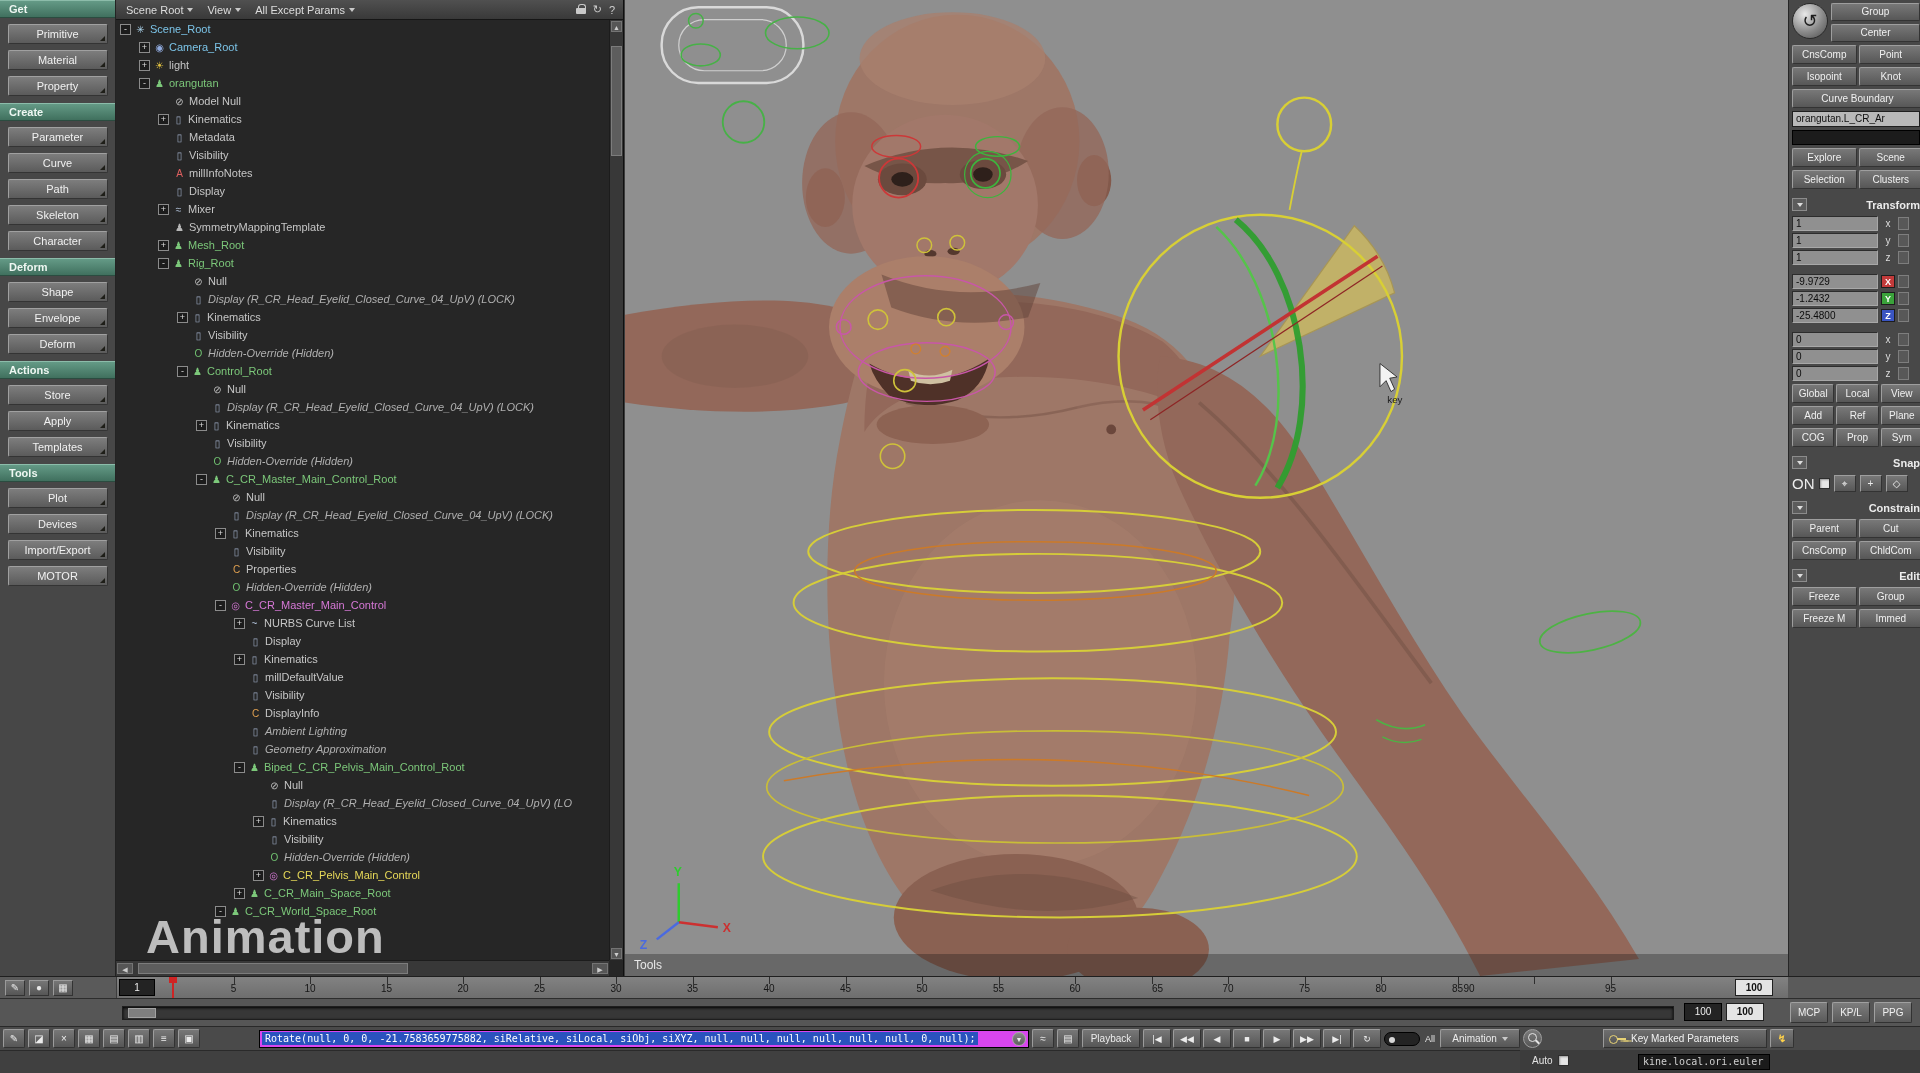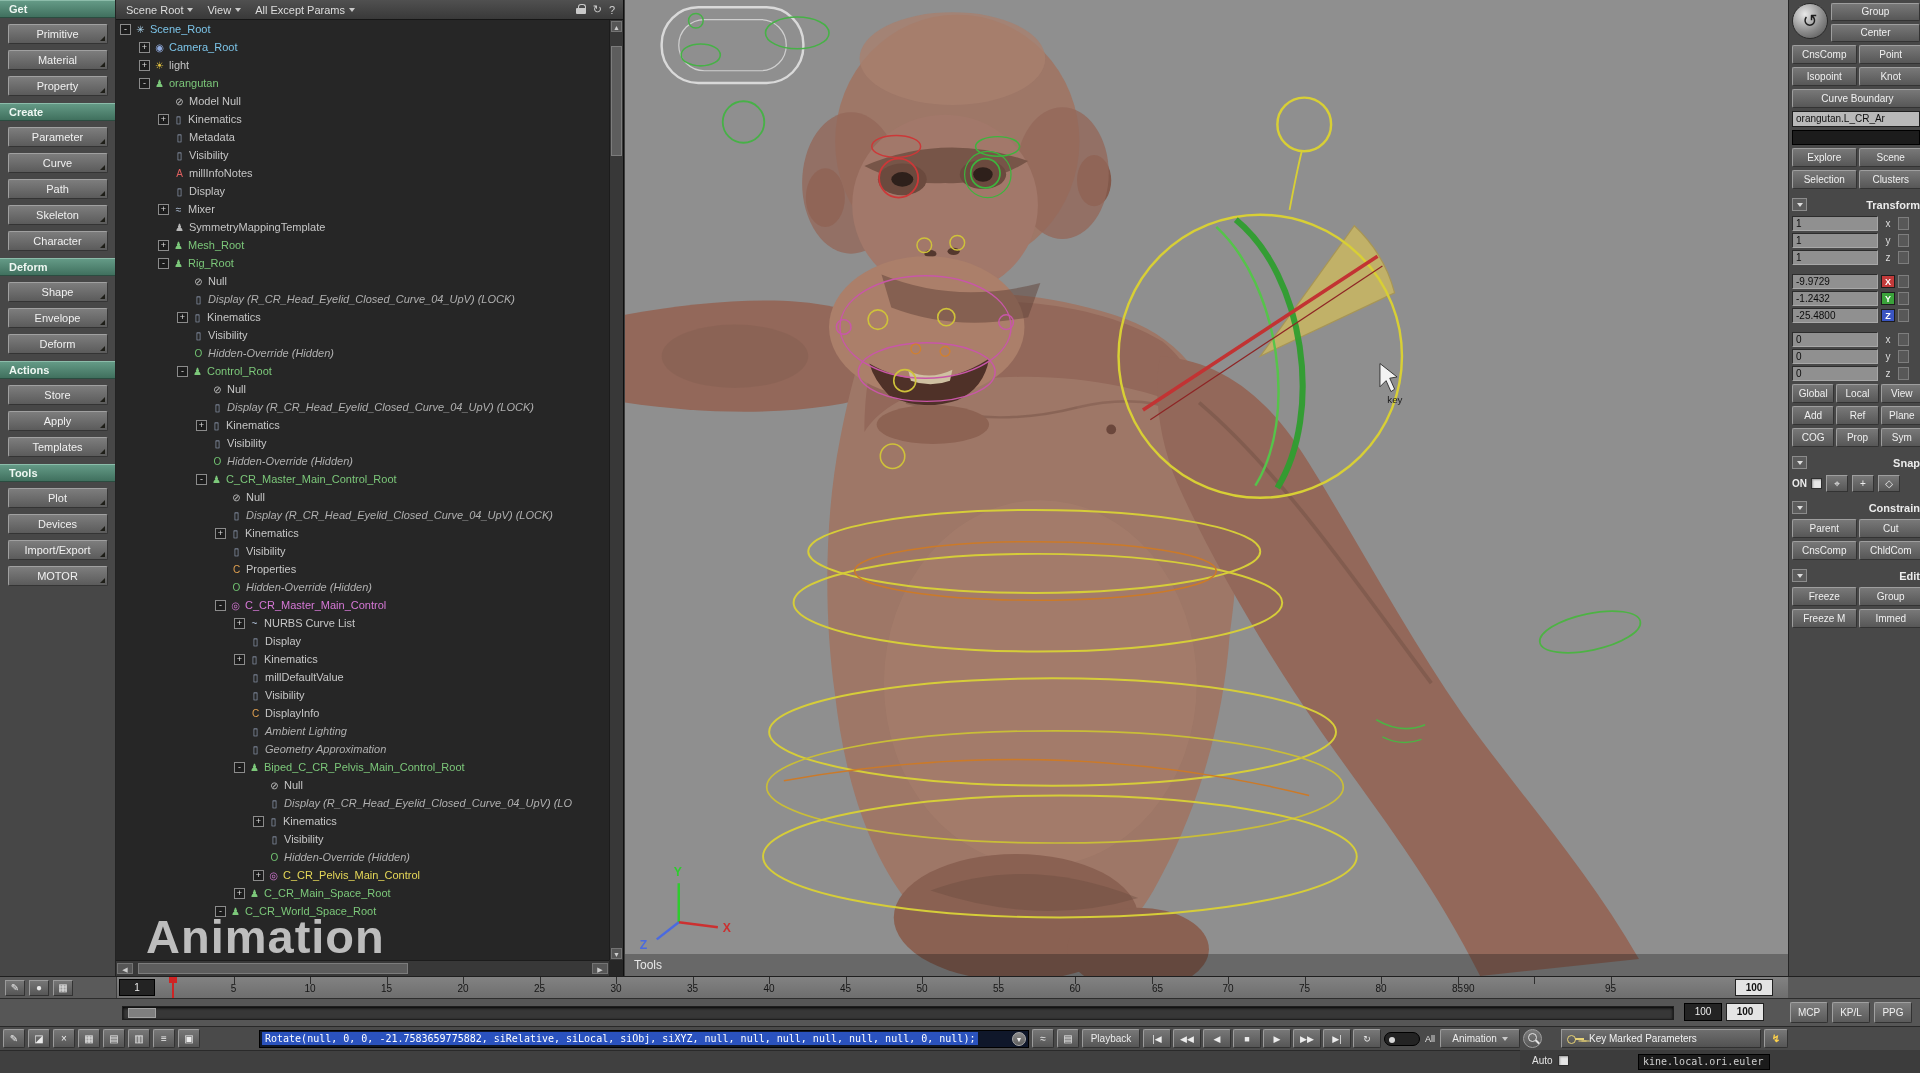--- a/index.html
+++ b/index.html
@@ -84,21 +84,21 @@
   .rp-header span:last-child{margin-left:4px}
   .xf-row{display:flex;align-items:center;gap:3px;margin:2px 0;height:15px}
   .xf-row.gap{margin-top:9px}
   .xf-field{width:86px;height:15px;background:#909090;border:1px solid;border-color:#2c2c2c #a8a8a8 #a8a8a8 #2c2c2c;
     color:#0c0c0c;font-size:10px;line-height:13px;padding:0 3px}
   .xf-axis{width:14px;font-size:10px;color:#dcdcdc;text-align:center}
   .xf-chip{width:14px;height:13px;font-size:9px;font-weight:bold;color:#fff;text-align:center;line-height:12px;
     border:1px solid #1d1d1d}
   .xf-lock{width:11px;height:13px;background:#585858;border:1px solid #7e7e7e}
   .snap-row{display:flex;align-items:center;gap:4px;margin:3px 0;height:18px}
-  .snap-on{font-size:10px;color:#ececec;font-weight:bold}
+  .snap-on{font-size:15px;color:#ececec;font-weight:normal}
   .chk{width:11px;height:11px;background:#e6e6e6;border:1px solid #2e2e2e;box-shadow:inset 1px 1px 2px #9a9a9a}
   .snap-btn{width:22px;height:17px;background:linear-gradient(#787878,#575757);border:1px solid;
     border-color:#9e9e9e #333 #333 #9e9e9e;color:#eee;font-size:10px;line-height:15px;text-align:center}
 
   
   #timeline-row{position:absolute;left:0;top:976px;width:1920px;height:22px;background:#5a5a5a;border-top:1px solid #1f1f1f}
   #tl-corner{position:absolute;left:0;top:0;width:116px;height:22px;display:flex;align-items:center;gap:4px;padding:0 5px}
   .mini-btn{width:20px;height:16px;background:linear-gradient(#767676,#565656);border:1px solid;
     border-color:#9a9a9a #333 #333 #9a9a9a;color:#e8e8e8;font-size:10px;line-height:14px;text-align:center}
   #ruler{position:absolute;left:116px;top:0;width:1672px;height:22px;background:linear-gradient(#828282,#6d6d6d);
@@ -126,36 +126,36 @@
     border-color:#a0a0a0 #323232 #323232 #a0a0a0;border-radius:2px;color:#f0f0f0;font-size:10px;padding:0 4px}
 
   
   #script-row{position:absolute;left:0;top:1026px;width:1920px;height:24px;background:#4a4a4a;
     border-top:1px solid #292929;display:flex;align-items:center;gap:3px;padding:0 3px}
   .sr-btn{height:19px;min-width:24px;background:linear-gradient(#777,#565656);border:1px solid;
     border-color:#9c9c9c #323232 #323232 #9c9c9c;border-radius:2px;color:#ececec;font-size:10px;
     line-height:16px;text-align:center;padding:0 3px;flex:none}
   .sr-btn.small{min-width:22px}
   .sr-btn.tp{min-width:28px;font-size:9px}
-  #script-field{flex:none;margin-left:56px;width:770px;height:18px;background:#0f172a;border:1px solid #000;
+  #script-field{flex:none;margin-left:56px;width:770px;height:18px;background:#d946ef;border:1px solid #000;
     display:flex;align-items:center;padding:0 2px;position:relative;overflow:hidden}
   #script-text{background:#2a52be;color:#fff;font-family:"DejaVu Sans Mono",monospace;font-size:10px;
     white-space:nowrap;overflow:hidden;padding:1px 3px}
   #script-dropdown{position:absolute;right:2px;top:1px;width:14px;height:14px;border-radius:50%;
     background:linear-gradient(#8a8a8a,#5e5e5e);border:1px solid #aaa;color:#eee;font-size:7px;line-height:13px;text-align:center}
   #playback-btn{min-width:58px}
   #speed-pill{flex:none;width:36px;height:14px;border-radius:7px;background:#232323;border:1px solid #000;position:relative}
   #speed-pill::before{content:"";position:absolute;left:4px;top:4px;width:6px;height:6px;border-radius:50%;background:#d8d8d8}
   #all-label{flex:none;font-size:9px;color:#e4e4e4;padding:0 2px}
   #animation-btn{min-width:80px;display:flex;align-items:center;justify-content:center;gap:5px}
   .mag{flex:none;width:19px;height:19px;border-radius:50%;background:linear-gradient(#7c7c7c,#555);
     border:1px solid #9e9e9e;position:relative}
   .mag::before{content:"";position:absolute;left:4px;top:3px;width:7px;height:7px;border:1.5px solid #e4e4e4;border-radius:50%}
   .mag::after{content:"";position:absolute;left:11px;top:11px;width:5px;height:2px;background:#e4e4e4;transform:rotate(45deg)}
-  #keybar{flex:none;margin-left:16px;width:200px;height:19px;background:linear-gradient(#6e6e6e,#525252);
+  #keybar{flex:none;margin-left:58px;width:164px;height:19px;background:linear-gradient(#6e6e6e,#525252);
     border:1px solid;border-color:#9a9a9a #303030 #303030 #9a9a9a;display:flex;align-items:center;gap:5px;
     padding:0 5px;color:#f2f2f2;font-size:10px;white-space:nowrap}
   .keyicon{position:relative;width:17px;height:9px;flex:none}
   .keyicon::before{content:"";position:absolute;left:0;top:1px;width:7px;height:7px;border:1.5px solid #e7d275;border-radius:50%}
   .keyicon::after{content:"";position:absolute;left:8px;top:4px;width:9px;height:2px;background:#e7d275;
     box-shadow:6px 2px 0 -0.5px #e7d275,3px 2px 0 -0.5px #e7d275}
   #bolt-btn{color:#ffd24a;font-weight:bold}
 
   
   #bottom-row{position:absolute;left:0;top:1050px;width:1520px;height:23px;background:#404040;border-top:1px solid #2a2a2a}

